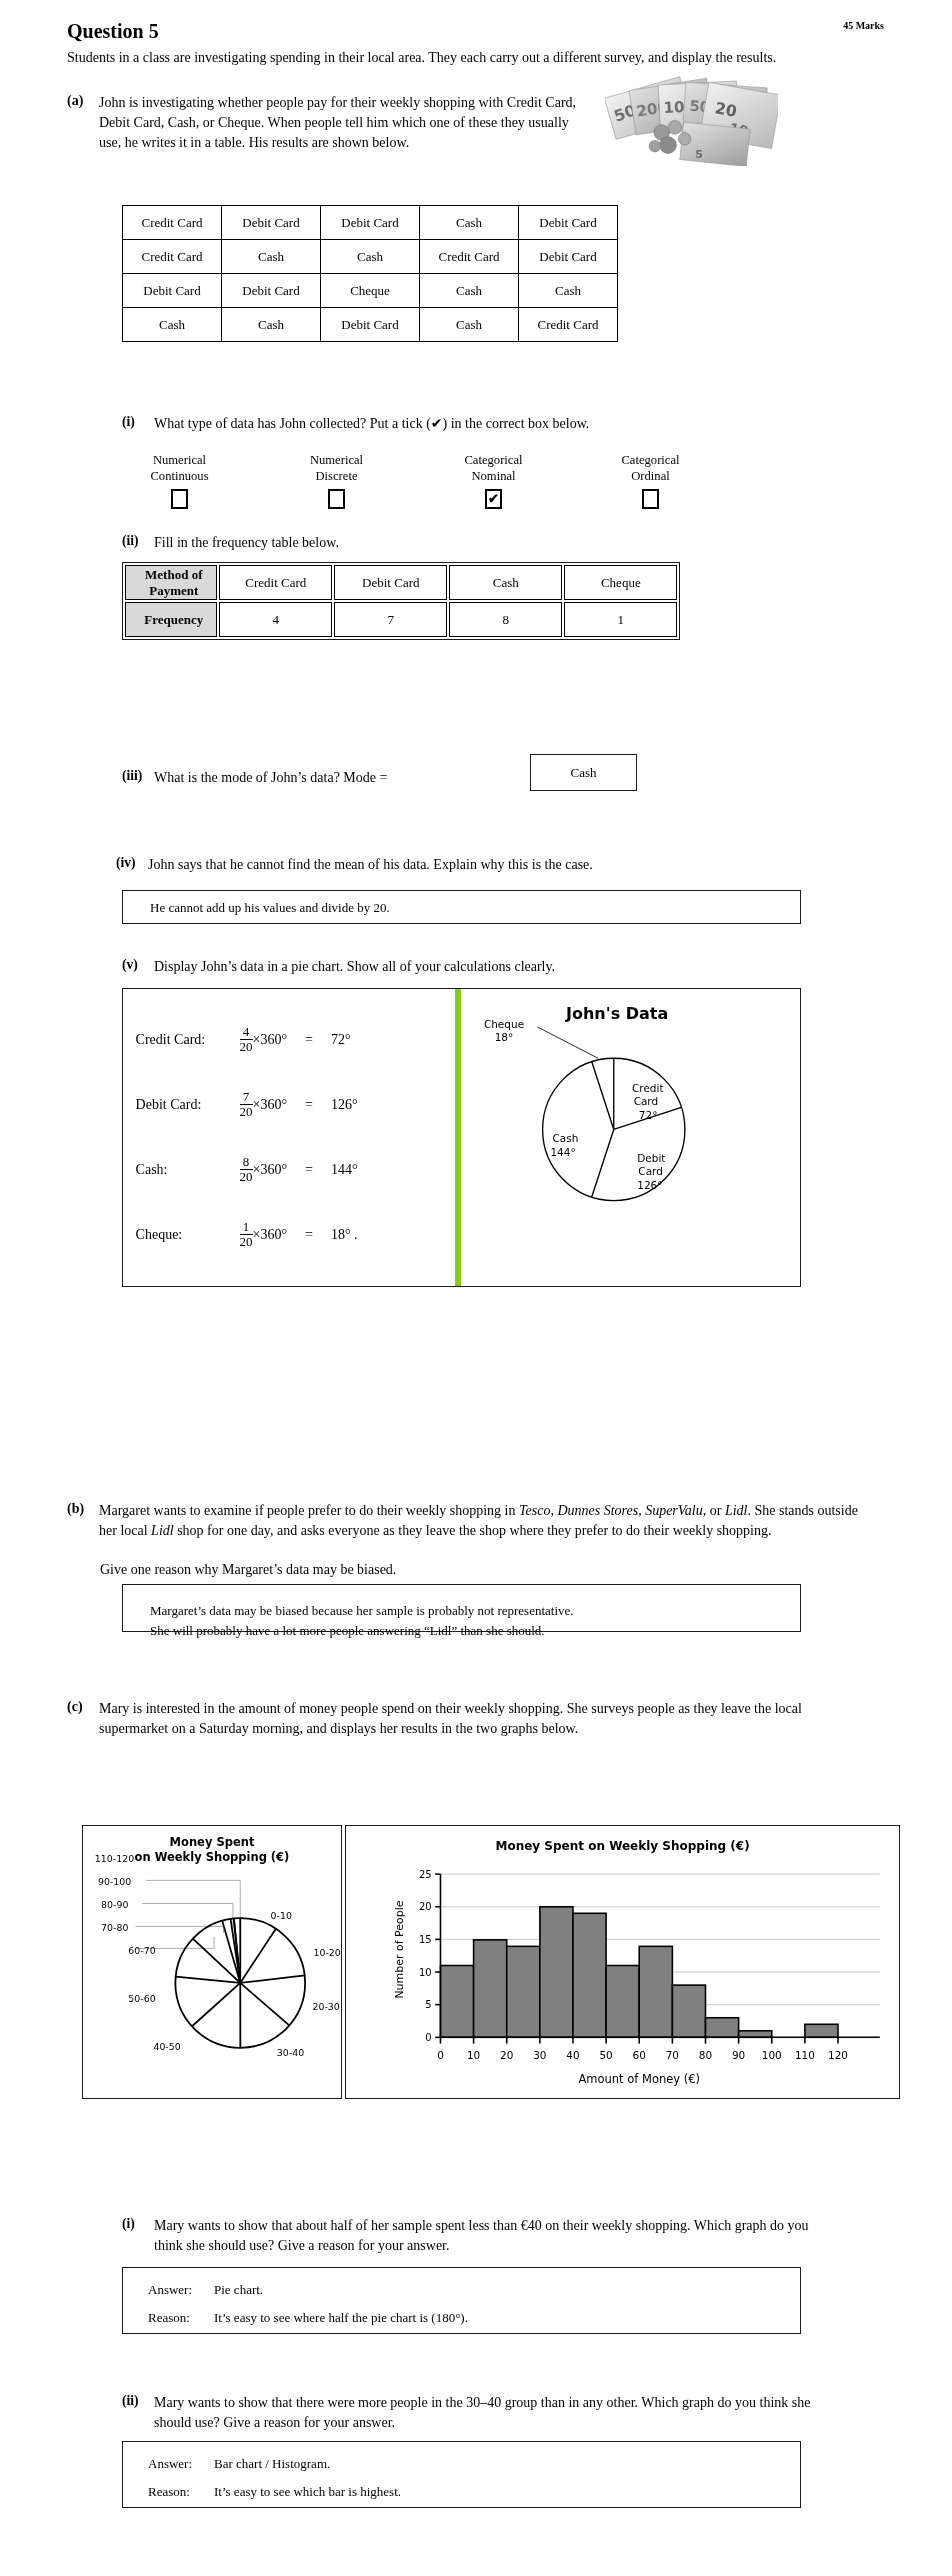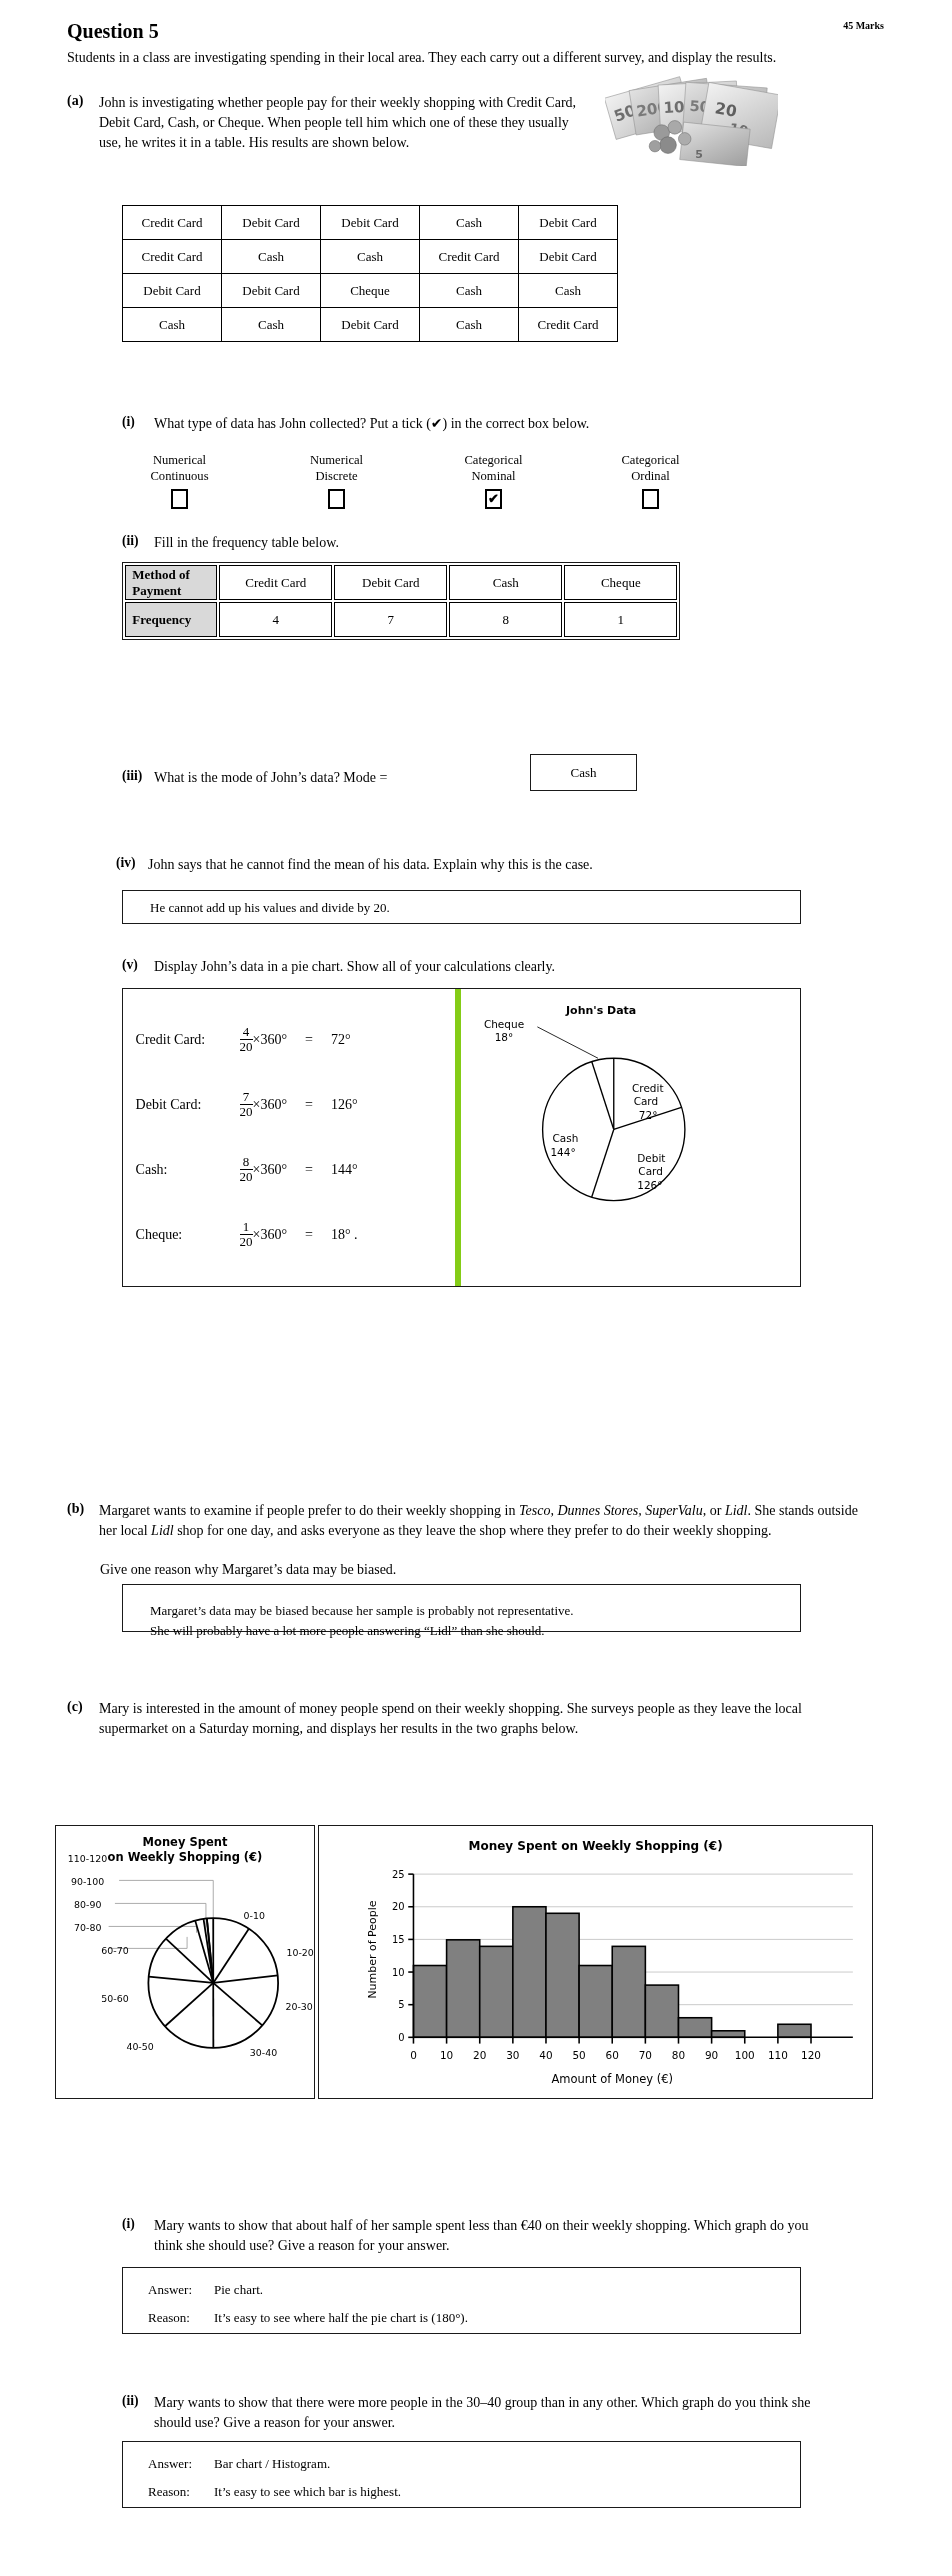--- a/index.html
+++ b/index.html
@@ -52,21 +52,21 @@
   .tickbox.checked::after {
     content:"\2714";
     position:absolute; left:50%; top:50%; transform:translate(-50%,-52%);
     font-size:13px; line-height:1; font-weight:bold;
   }
 
   
   #freq-table { position:absolute; left:122px; top:562px; border:1.6px solid #1a1a1a; }
   #freq-table td { border:0.5px solid #000; font-size:13px; text-align:center; height:31px; }
   #freq-table td.hdrcell {
-    background:#d9d9d9; font-weight:bold; text-align:left;
+    background:#d9d9d9; font-weight:bold; text-align:center;
     padding-left:6.3px; width:83px; line-height:1.2;
   }
   #freq-table td.dcell { width:109px; }
 
   
   .modebox {
     position:absolute; border:1.6px solid #1a1a1a; background:#fff;
     display:flex; align-items:center; justify-content:center;
     font-size:13px;
   }
@@ -90,24 +90,24 @@
   .frac { display:inline-block; text-align:center; vertical-align:middle; line-height:1.05; }
   .frac .num { display:block; font-size:13px; }
   .frac .den { display:block; font-size:13px; border-top:0.8px solid #000; padding-top:0.5px; }
   .calcrow .eq { margin-left:18px; }
   .calcrow .res { margin-left:18px; width:48px; }
 
   
   .pielab { position:absolute; font-family:"DejaVu Sans", sans-serif; font-size:10.5px;
             text-align:center; line-height:1.28; }
   .pietitle { position:absolute; font-family:"DejaVu Sans", sans-serif;
-              font-weight:bold; font-size:11px;text-align:center; }
-
-  
-  #chart-panel { position:absolute; left:55px; top:1825px; width:817px; height:274px; display:flex; }
+              font-weight:bold; font-size:16px;text-align:center; }
+
+  
+  #chart-panel { position:absolute; left:82px; top:1825px; width:817px; height:274px; display:flex; }
   #pie-card { width:260px; height:274px; border:1px solid #1a1a1a; box-sizing:border-box; position:relative; }
   #bar-card { width:555px; height:274px; border:1px solid #1a1a1a; box-sizing:border-box;
               margin-left:3.1px; position:relative; }
 
   .cardtitle { position:absolute; width:100%; text-align:center;
                font-family:"DejaVu Sans", sans-serif; font-weight:bold; font-size:11.5px;
                line-height:1.25; }
 
   svg { display:block; }
 </style>

